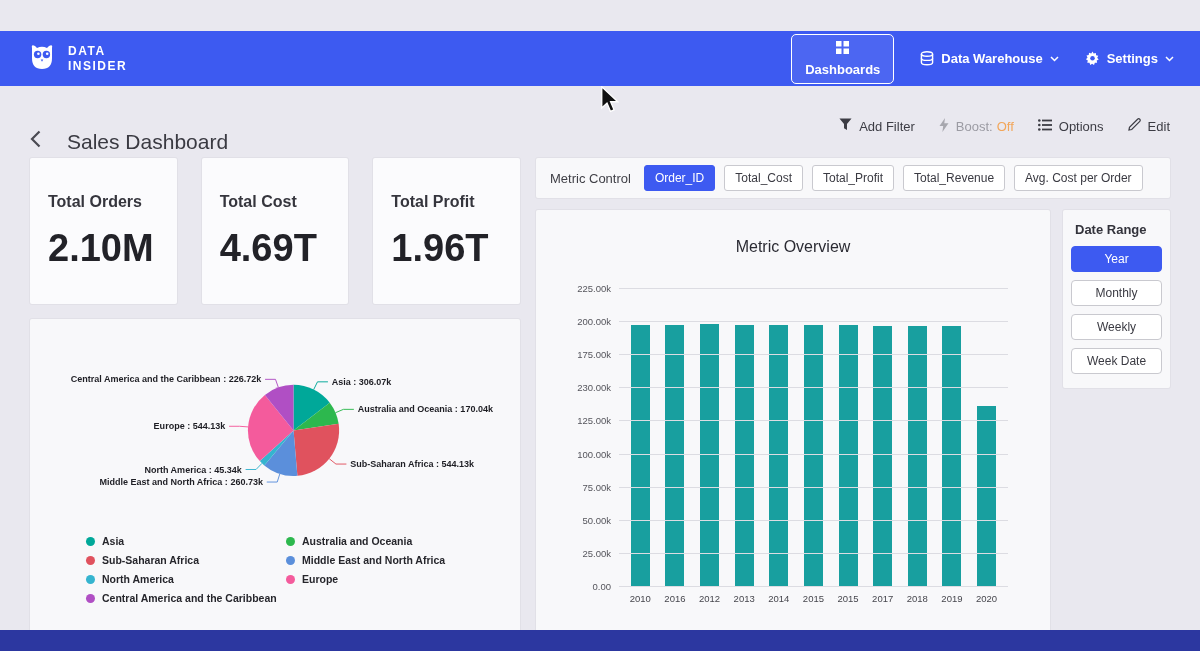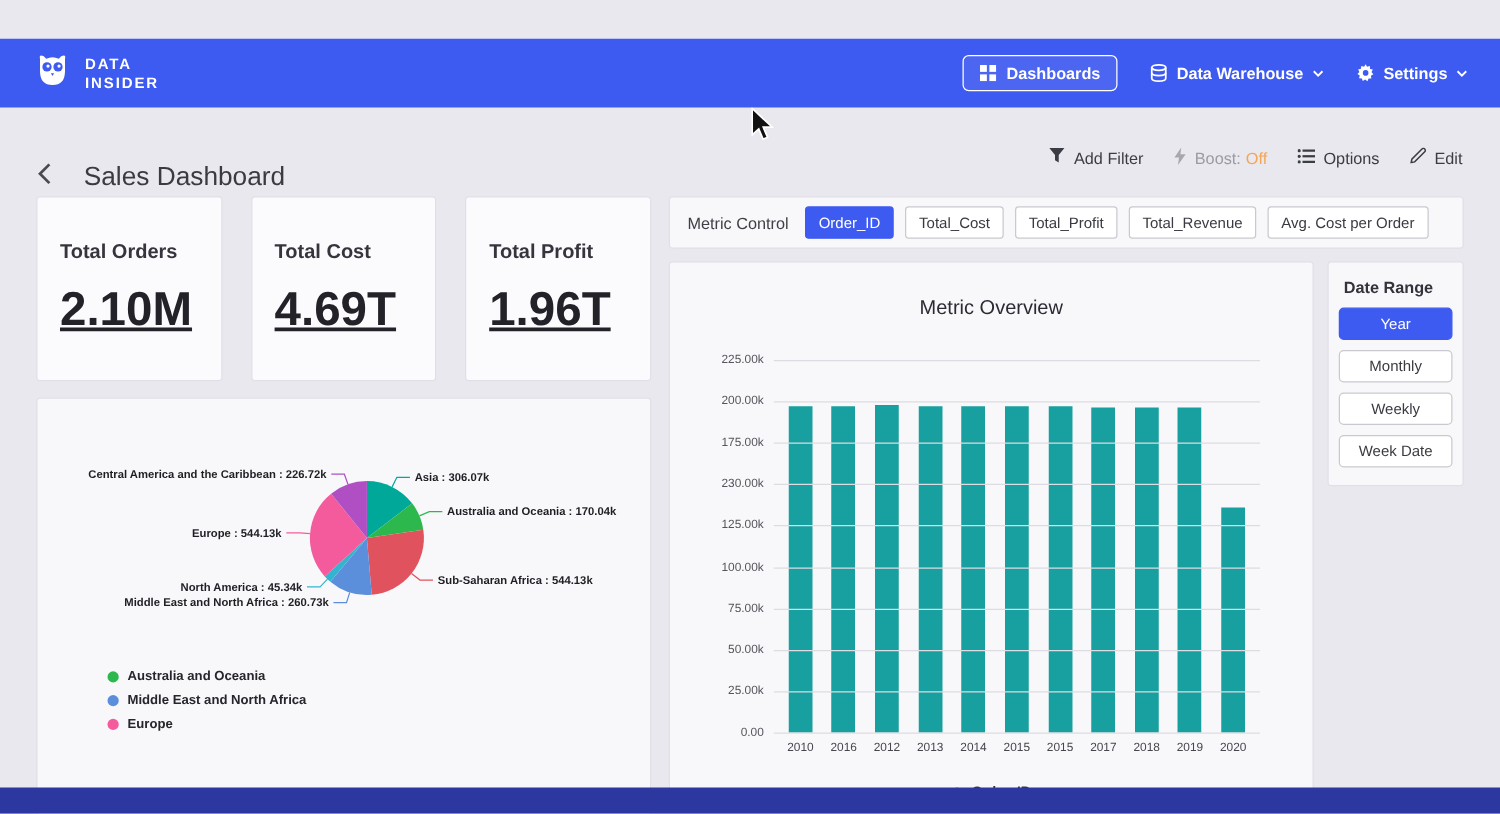--- a/index.html
+++ b/index.html
@@ -17,21 +17,21 @@
   .navbar {
     height:55px; background:#3d5af1; display:flex; align-items:center;
     justify-content:space-between; padding:0 26px; color:#fff;margin-top:31px;
   }
   .brand { display:flex; align-items:center; gap:10px; cursor:pointer; }
   .brand-text { display:flex; flex-direction:column; font-size:12px; font-weight:bold; letter-spacing:1.5px; line-height:1.25; }
   .nav-right { display:flex; align-items:center; gap:26px; }
   .nav-btn {
     display:flex; align-items:center; gap:8px; background:rgba(255,255,255,0.08);
     border:1.5px solid #fff; color:#fff; border-radius:5px; padding:6px 13px;
-    font-size:13px; font-weight:600; font-family:inherit; cursor:pointer;
+    font-size:13px; font-weight:600; font-family:inherit; cursor:pointer;flex-direction:column;
   }
   .nav-item { display:flex; align-items:center; gap:7px; font-size:13px; font-weight:600; cursor:pointer; }
   .nav-item svg, .nav-btn svg { display:block; }
 
   
   .subheader {
     display:flex; align-items:center; justify-content:space-between;
     padding:22px 30px 0 30px; height:58px;
   }
   .sub-left { display:flex; align-items:flex-start; gap:26px;margin-top:32px; }
@@ -45,21 +45,21 @@
   
   .content { display:flex; gap:16px; padding:14px 30px 0 30px; }
   .col-left { width:490px; flex:0 0 490px; }
   .col-right { flex:1; min-width:0; }
   .card { background:#f8f8fa; border-radius:2px; box-shadow:0 0 0 1px rgba(0,0,0,0.03); }
 
   
   .kpi-row { display:flex; gap:25px; }
   .kpi { flex:1; height:146px; display:flex; flex-direction:column; justify-content:center; padding-left:18px; background:#fbfbfd; }
   .kpi-label { font-size:16px; font-weight:600; color:#35353d; margin-bottom:16px; }
-  .kpi-value { font-size:38px; font-weight:700; color:#222228;text-decoration:underline; }
+  .kpi-value { font-size:38px; font-weight:700; color:#222228; }
 
   
   .pie-card { margin-top:15px; height:333px; padding:14px; overflow:hidden; }
   .card-title { text-align:center; font-size:16px; font-weight:500; color:#2b2b33; }
   #pie-svg { display:block; margin:10px auto 0 auto; overflow:visible; }
   .pie-label { font-size:9.5px; font-weight:700; fill:#1e1e24; }
   .pie-legend { display:flex; margin-top:2px; padding-left:42px; }
   .legend-col { width:200px; }
   .legend-col + .legend-col { width:auto; }
   .legend-item { display:flex; align-items:center; gap:7px; margin-bottom:7px; cursor:pointer; }
@@ -258,20 +258,38 @@
             <polyline points="228.7869342890778,126.65389250981718 222.5594844682799,133.1514973554079 211.5594844682799,133.1514973554079" fill="none" stroke="#35b4cf" stroke-width="1"></polyline>
             <text x="207.5594844682799" y="136.3514973554079" text-anchor="end" class="pie-label">North America : 45.34k</text>
             <path d="M262,92 L226.51161888351697,124.31988251419318 A48,48 0 0 1 231.84544012980916,54.65428379271491 Z" fill="#f45b9c"></path>
             <polyline points="214.14007065769428,88.335690604015 205.16633390601197,87.6486325922678 194.16633390601197,87.6486325922678" fill="none" stroke="#f45b9c" stroke-width="1"></polyline>
             <text x="190.16633390601197" y="90.8486325922678" text-anchor="end" class="pie-label">Europe : 544.13k</text>
             <path d="M262,92 L231.84544012980916,54.65428379271491 A48,48 0 0 1 262,44 Z" fill="#b04fc4"></path>
             <polyline points="246.00928985238124,46.74188261786796 243.01103169970273,38.2559856087182 232.01103169970273,38.2559856087182" fill="none" stroke="#b04fc4" stroke-width="1"></polyline>
             <text x="228.01103169970273" y="41.4559856087182" text-anchor="end" class="pie-label">Central America and the Caribbean : 226.72k</text>
           </svg>
         <div class="pie-legend" id="pie-legend">
+            <div class="legend-col">
+              <div class="legend-item">
+                <span class="legend-dot" style="background: rgb(0, 168, 153);"></span>
+                <span>Asia</span>
+              </div>
+              <div class="legend-item">
+                <span class="legend-dot" style="background: rgb(224, 82, 94);"></span>
+                <span>Sub-Saharan Africa</span>
+              </div>
+              <div class="legend-item">
+                <span class="legend-dot" style="background: rgb(53, 180, 207);"></span>
+                <span>North America</span>
+              </div>
+              <div class="legend-item">
+                <span class="legend-dot" style="background: rgb(176, 79, 196);"></span>
+                <span>Central America and the Caribbean</span>
+              </div>
+            </div>
             <div class="legend-col">
               <div class="legend-item">
                 <span class="legend-dot" style="background: rgb(45, 184, 78);"></span>
                 <span>Australia and Oceania</span>
               </div>
               <div class="legend-item">
                 <span class="legend-dot" style="background: rgb(91, 143, 219);"></span>
                 <span>Middle East and North Africa</span>
               </div>
               <div class="legend-item">

